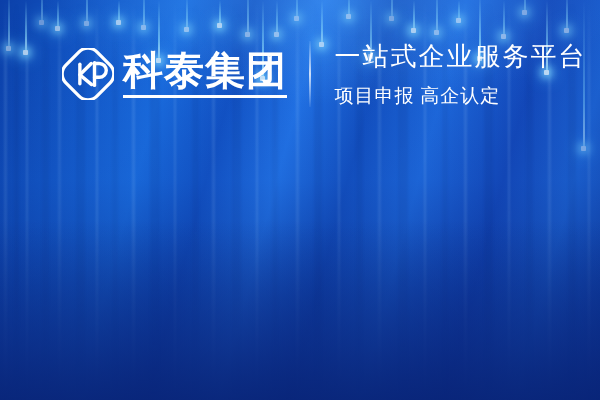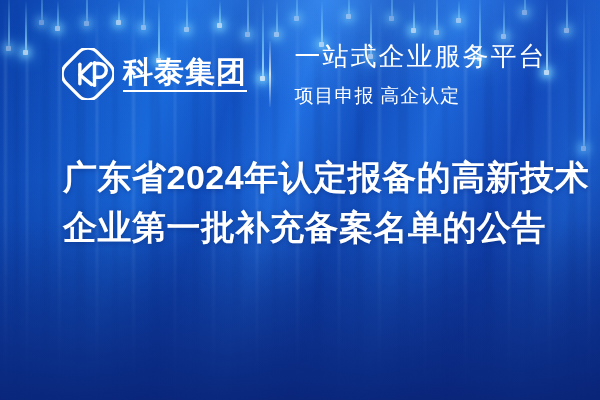--- a/index.html
+++ b/index.html
@@ -93,21 +93,21 @@
     position:absolute;
     left:62px; top:36px;
     display:flex; align-items:center;
     height:76px;
     z-index:5;
   }
   .logo-lockup { display:flex; align-items:center; }
   .mark { width:52px; height:52px; flex:none; }
   .wordmark { margin-left:9px; display:flex; flex-direction:column; align-items:center; }
   .cn-name {
-    font-size:30px;
+    font-size:40px;
     font-weight:bold;
     color:#ffffff;
     letter-spacing:1px;
     line-height:1.04;
     white-space:nowrap;
     font-family:"Liberation Sans", sans-serif;
   }
   .en-row {
     display:flex; align-items:center; justify-content:center;
     width:100%;
@@ -313,18 +313,14 @@
 
     <div class="divider"></div>
 
     <div class="tagline">
       <span class="tagline-main">一站式企业服务平台</span>
       <span class="tagline-sub">项目申报 高企认定</span>
     </div>
 
   </div>
 
-  <div class="headline">
-    <div class="headline-line">广东省2024年认定报备的高新技术</div>
-    <div class="headline-line">企业第一批补充备案名单的公告</div>
-  </div>
 
 </div>
 
 </body></html>

